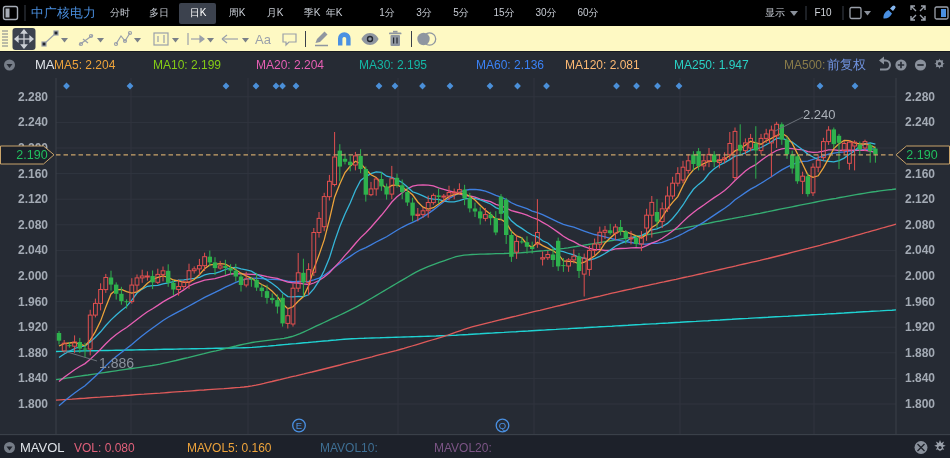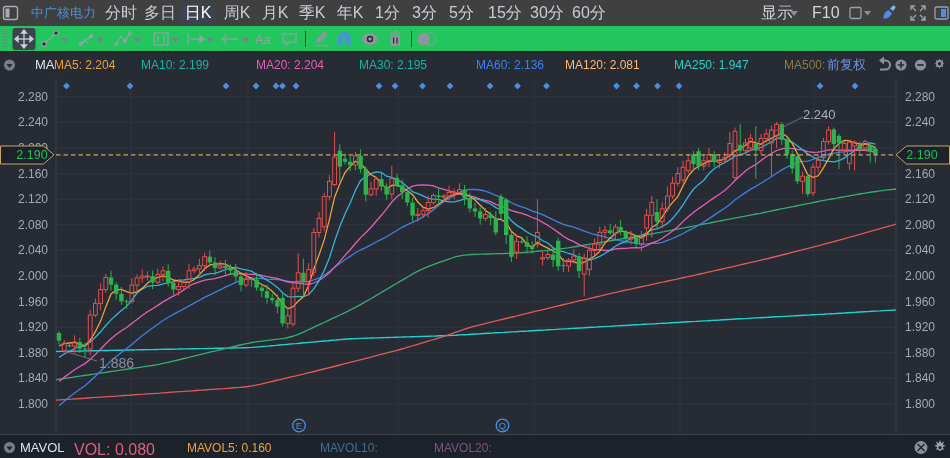--- a/index.html
+++ b/index.html
@@ -1,21 +1,21 @@
 <!DOCTYPE html>
 <html><head><meta charset="utf-8">
 <style>
 * { margin:0; padding:0; box-sizing:border-box; }
 body { width:950px; height:458px; background:#262b34; font-family:"Liberation Sans",sans-serif; overflow:hidden; position:relative; }
-.bar1 { position:absolute; top:0; left:0; width:950px; height:37px; background:#404040; border-bottom:1px solid #171a20; }
-.bar2 { position:absolute; top:26px; left:0; width:950px; height:26px; background:#22c55e; border-bottom:1px solid #171a20; }
+.bar1 { position:absolute; top:0; left:0; width:950px; height:37px; background:#000000; border-bottom:1px solid #171a20; }
+.bar2 { position:absolute; top:26px; left:0; width:950px; height:26px; background:#fef9c3; border-bottom:1px solid #171a20; }
 .bar3 { position:absolute; top:52px; left:0; width:950px; height:26px; background:#262b34; }
 .volrow { position:absolute; top:435px; left:0; width:950px; height:23px; background:#1d212a; border-top:1px solid #33384233; }
-.tab { position:absolute; top:0; height:26px; line-height:26px; color:#c7ccd4; font-size:16px; text-align:center; white-space:nowrap; }
-.axl { position:absolute; font-size:12px; color:#a3aab4; }
+.tab { position:absolute; top:0; height:26px; line-height:26px; color:#c7ccd4; font-size:10px; text-align:center; white-space:nowrap; }
+.axl { position:absolute; font-size:12px; color:#a3aab4;font-weight:bold; }
 .mal { position:absolute; top:5px; font-size:12px; height:16px; line-height:16px; }
 </style></head>
 <body>
 <div class="bar1">
  <svg width="950" height="26" style="position:absolute;top:0;left:0">
   <rect x="3.5" y="6.5" width="14" height="13" rx="2" fill="none" stroke="#a7adb6" stroke-width="1.4"></rect>
   <rect x="5.5" y="8.5" width="4" height="9" fill="#a7adb6"></rect>
   <line x1="25" y1="5" x2="25" y2="21" stroke="#3a404a" stroke-width="1"></line>
   <rect x="179" y="3" width="37" height="21" rx="2" fill="#3c424e"></rect>
   <path d="M790 11 l8 0 l-4 5 z" fill="#8a909a"></path>
@@ -34,21 +34,21 @@
   <rect x="935" y="7" width="13" height="12" rx="1.5" fill="none" stroke="#9aa0aa" stroke-width="1.3"></rect>
   <rect x="941" y="9" width="5" height="8" fill="#4a90e2"></rect>
  </svg>
  <span class="tab" style="left:31px;width:64px;color:#4a8fdf;font-size:12.8px;letter-spacing:0.2px">中广核电力</span>
  <span class="tab" style="left:105px;width:30px">分时</span>
  <span class="tab" style="left:144px;width:30px">多日</span>
  <span class="tab" style="left:182px;width:32px;color:#fff">日K</span>
  <span class="tab" style="left:222px;width:30px">周K</span>
  <span class="tab" style="left:260px;width:30px">月K</span>
  <span class="tab" style="left:298px;width:28px">季K</span>
- <span class="tab" style="left:336px;width:28px">年K</span>
+ <span class="tab" style="left:320px;width:28px">年K</span>
  <span class="tab" style="left:375px;width:24px">1分</span>
  <span class="tab" style="left:412px;width:24px">3分</span>
  <span class="tab" style="left:449px;width:24px">5分</span>
  <span class="tab" style="left:488px;width:32px">15分</span>
  <span class="tab" style="left:530px;width:32px">30分</span>
  <span class="tab" style="left:572px;width:32px">60分</span>
  <span class="tab" style="left:761px;width:28px">显示</span>
  <span class="tab" style="left:812px;width:22px;color:#d0d4da">F10</span>
 </div>
 <div class="bar2">
@@ -133,21 +133,21 @@
   <circle cx="920.5" cy="13" r="5.6" fill="#8a919c"></circle>
   <path d="M917.3 13 h6.4" stroke="#262b34" stroke-width="1.7"></path>
   <g fill="#8a919c">
    <path d="M939.5 6.5 l1 2.6 2.8 -1.2 -1.2 2.8 2.6 1 -2.6 1 1.2 2.8 -2.8 -1.2 -1 2.6 -1 -2.6 -2.8 1.2 1.2 -2.8 -2.6 -1 2.6 -1 -1.2 -2.8 2.8 1.2 z"></path>
    <circle cx="939.5" cy="11.7" r="3.6"></circle>
   </g>
   <circle cx="939.5" cy="11.7" r="1.7" fill="#262b34"></circle>
  </svg>
  <span class="mal" style="left:35px;color:#dfe3e8;font-size:13px">MA</span>
  <span class="mal" style="left:54px;color:#eda33b">MA5: 2.204</span>
- <span class="mal" style="left:141px;color:#14b8a6">MA10: 2.199</span>
+ <span class="mal" style="left:153px;color:#84cc16">MA10: 2.199</span>
  <span class="mal" style="left:256px;color:#e75fb4">MA20: 2.204</span>
  <span class="mal" style="left:359px;color:#14b8a6">MA30: 2.195</span>
  <span class="mal" style="left:476px;color:#3b82f6">MA60: 2.136</span>
  <span class="mal" style="left:565px;color:#fdba74">MA120: 2.081</span>
  <span class="mal" style="left:674px;color:#2ad2c5">MA250: 1.947</span>
  <span class="mal" style="left:784px;color:#8a7c4a">MA500:</span>
  <span class="mal" style="left:827px;color:#6f92de;font-size:13px">前复权</span>
 </div>
 <div class="axl" style="top:90px;left:18px">2.280</div>
 <div class="axl" style="top:90px;left:905px">2.280</div>
@@ -643,17 +643,17 @@
  <svg width="950" height="23" style="position:absolute;top:0;left:0">
   <circle cx="9.5" cy="11.5" r="5.5" fill="#767d88"></circle>
   <path d="M9.5 14.5 l-3 -4 6 0 z" fill="#1d212a"></path>
   <circle cx="921" cy="11.5" r="6.5" fill="#8a919c"></circle>
   <path d="M917.5 8 l7 7 M924.5 8 l-7 7" stroke="#1d212a" stroke-width="1.4"></path>
   <circle cx="940" cy="11.5" r="3" fill="#9aa0aa"></circle>
   <path d="M940 4 l1.2 3 3 -1.5 -1.5 3 3 1.2 -3 1.2 1.5 3 -3 -1.5 -1.2 3 -1.2 -3 -3 1.5 1.5 -3 -3 -1.2 3 -1.2 -1.5 -3 3 1.5 z" fill="#9aa0aa"></path>
   <circle cx="940" cy="11.5" r="1.6" fill="#1d212a"></circle>
  </svg>
  <span style="position:absolute;left:20px;top:4px;font-size:13px;color:#dfe3e8">MAVOL</span>
- <span style="position:absolute;left:74px;top:5px;font-size:16px;color:#e0607a">VOL: 0.080</span>
+ <span style="position:absolute;left:74px;top:5px;font-size:12px;color:#e0607a">VOL: 0.080</span>
  <span style="position:absolute;left:187px;top:5px;font-size:12px;color:#eda33b">MAVOL5: 0.160</span>
  <span style="position:absolute;left:320px;top:5px;font-size:12px;color:#3e6f94">MAVOL10:</span>
  <span style="position:absolute;left:434px;top:5px;font-size:12px;color:#7c5586">MAVOL20:</span>
 </div>
 
 </body></html>

